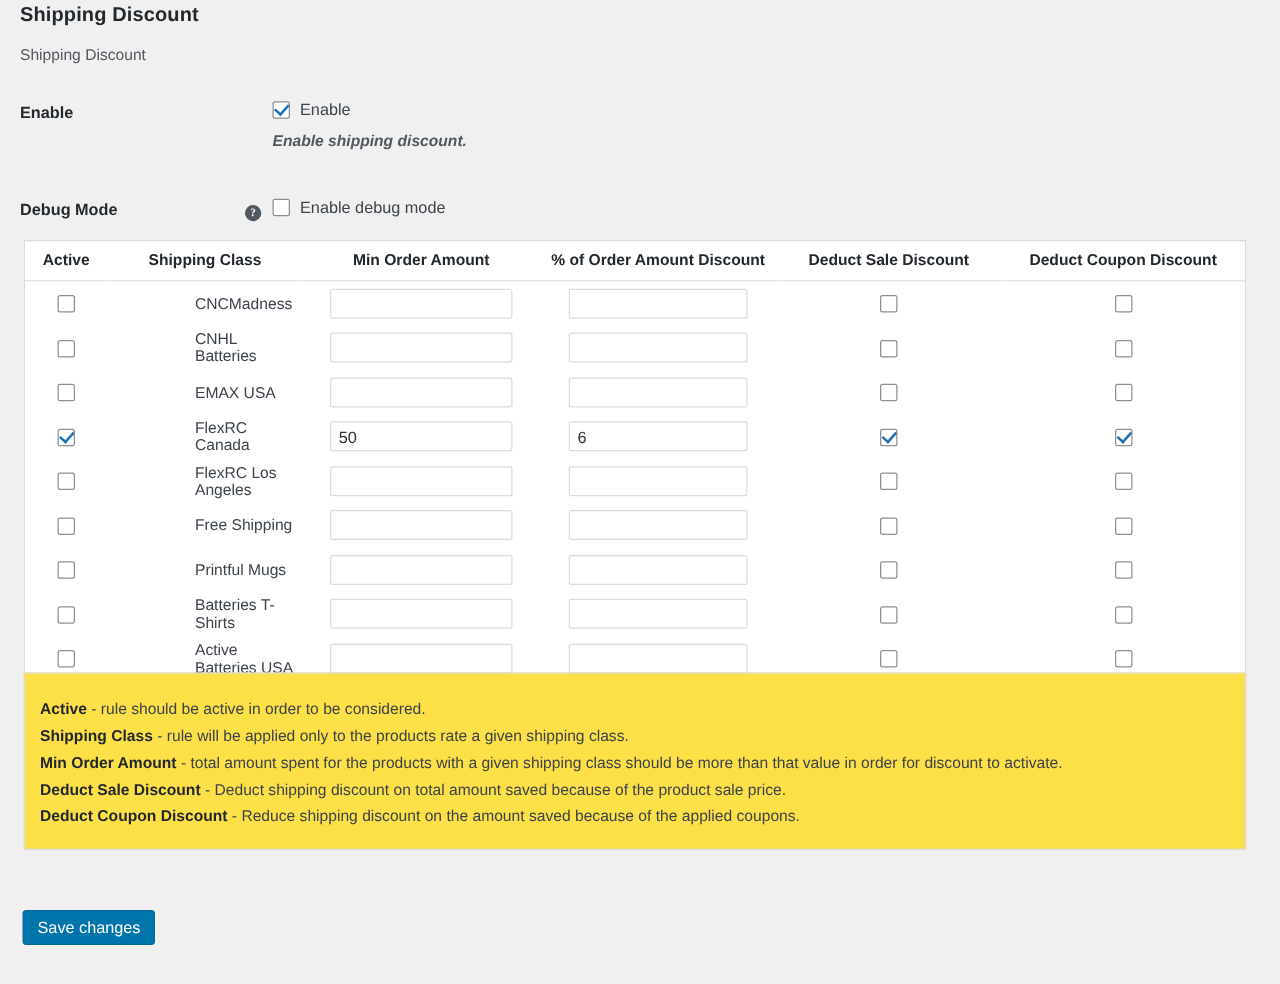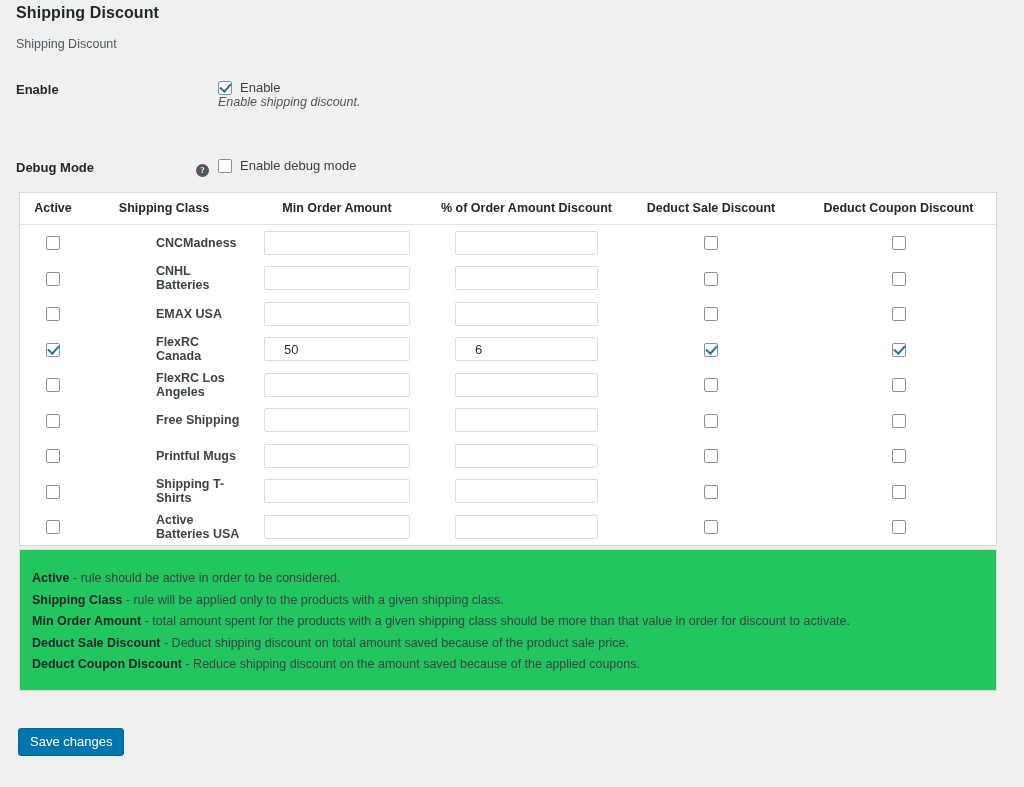--- a/index.html
+++ b/index.html
@@ -132,21 +132,21 @@
     text-align: center;
   }
   table.rules td {
     padding: 0;
     height: 35.5px;
     text-align: center;
     vertical-align: middle;
   }
   table.rules td.class-name {
     font-size: 12.5px;
-    font-weight: bold;
+    font-weight: normal;
     color: #3c434a;
     text-align: left;
     padding-left: 70px;
   }
   .col-active      { width: 66px; }
   .col-class       { width: 156px; }
   .col-min         { width: 190px; }
   .col-pct         { width: 189px; }
   .col-sale        { width: 180px; }
   .col-coupon      { width: 195px; }
@@ -154,36 +154,35 @@
   .rule-input {
     width: 146px;
     height: 24px;
     box-sizing: border-box;
     border: 1px solid #dcdcde;
     border-radius: 2px;
     background: #fff;
     font-family: "Liberation Sans", sans-serif;
     font-size: 13px;
     color: #2c3338;
-    padding: 0 19px;
+    padding: 0 6px;
     outline: none;
   }
   .rule-input.pct { width: 143px; }
 
   
   .legend-card {
     position: absolute;
     left: 19px;
     top: 538px;
     width: 978px;
-    background: #22c55e;
+    background: #fde047;
     border: 1px solid #dcdcde;
     box-sizing: border-box;
     padding: 18px 12px 14px 12px;
-    margin-top: 11px;
   }
   .legend-line {
     font-size: 12.5px;
     color: #3c434a;
     line-height: 21.5px;
     white-space: nowrap;
   }
   .legend-line b {
     color: #23282d;
     font-weight: bold;
@@ -211,21 +210,21 @@
 
 <div class="page">
 
   <div class="page-title">Shipping Discount</div>
   <div class="page-subtitle">Shipping Discount</div>
 
   <div class="form-row" style="top:80px;">
     <div class="form-label" style="top:2px;">Enable</div>
     <div class="form-field" style="top:0;">
       <span class="cb checked"></span><span class="cb-label">Enable</span>
-      <div class="field-desc" style="">Enable shipping discount.</div>
+      <div class="field-desc" style="margin-top:11px;font-weight:bold;">Enable shipping discount.</div>
     </div>
   </div>
 
   <div class="form-row" style="top:158px;">
     <div class="form-label" style="top:2px;">Debug Mode</div>
     <div style="position:absolute; left:196px; top:1px;"><span class="help-icon">?</span></div>
     <div class="form-field" style="top:0;">
       <span class="cb"></span><span class="cb-label">Enable debug mode</span>
     </div>
   </div>
@@ -302,42 +301,42 @@
           <tr>
             <td><span class="cb"></span></td>
             <td class="class-name">Printful Mugs</td>
             <td><input type="text" class="rule-input" style=""></td>
             <td><input type="text" class="rule-input pct" style=""></td>
             <td><span class="cb"></span></td>
             <td><span class="cb"></span></td>
           </tr>
           <tr>
             <td><span class="cb"></span></td>
-            <td class="class-name">Shipping T-Shirts</td>
+            <td class="class-name">Batteries T-Shirts</td>
             <td><input type="text" class="rule-input" style=""></td>
             <td><input type="text" class="rule-input pct" style=""></td>
             <td><span class="cb"></span></td>
             <td><span class="cb"></span></td>
           </tr>
           <tr>
             <td><span class="cb"></span></td>
             <td class="class-name">Active Batteries USA</td>
             <td><input type="text" class="rule-input" style=""></td>
             <td><input type="text" class="rule-input pct" style=""></td>
             <td><span class="cb"></span></td>
             <td><span class="cb"></span></td>
           </tr>
         </tbody>
     </table>
   </div>
 
   <div class="legend-card">
     <div id="legend-lines">
         <div class="legend-line"><b>Active</b><span> - rule should be active in order to be considered.</span></div>
-        <div class="legend-line"><b>Shipping Class</b><span> - rule will be applied only to the products with a given shipping class.</span></div>
+        <div class="legend-line"><b>Shipping Class</b><span> - rule will be applied only to the products rate a given shipping class.</span></div>
         <div class="legend-line"><b>Min Order Amount</b><span> - total amount spent for the products with a given shipping class should be more than that value in order for discount to activate.</span></div>
         <div class="legend-line"><b>Deduct Sale Discount</b><span> - Deduct shipping discount on total amount saved because of the product sale price.</span></div>
         <div class="legend-line"><b>Deduct Coupon Discount</b><span> - Reduce shipping discount on the amount saved because of the applied coupons.</span></div>
       </div>
   </div>
 
   <button class="save-btn">Save changes</button>
 
 </div>
 

